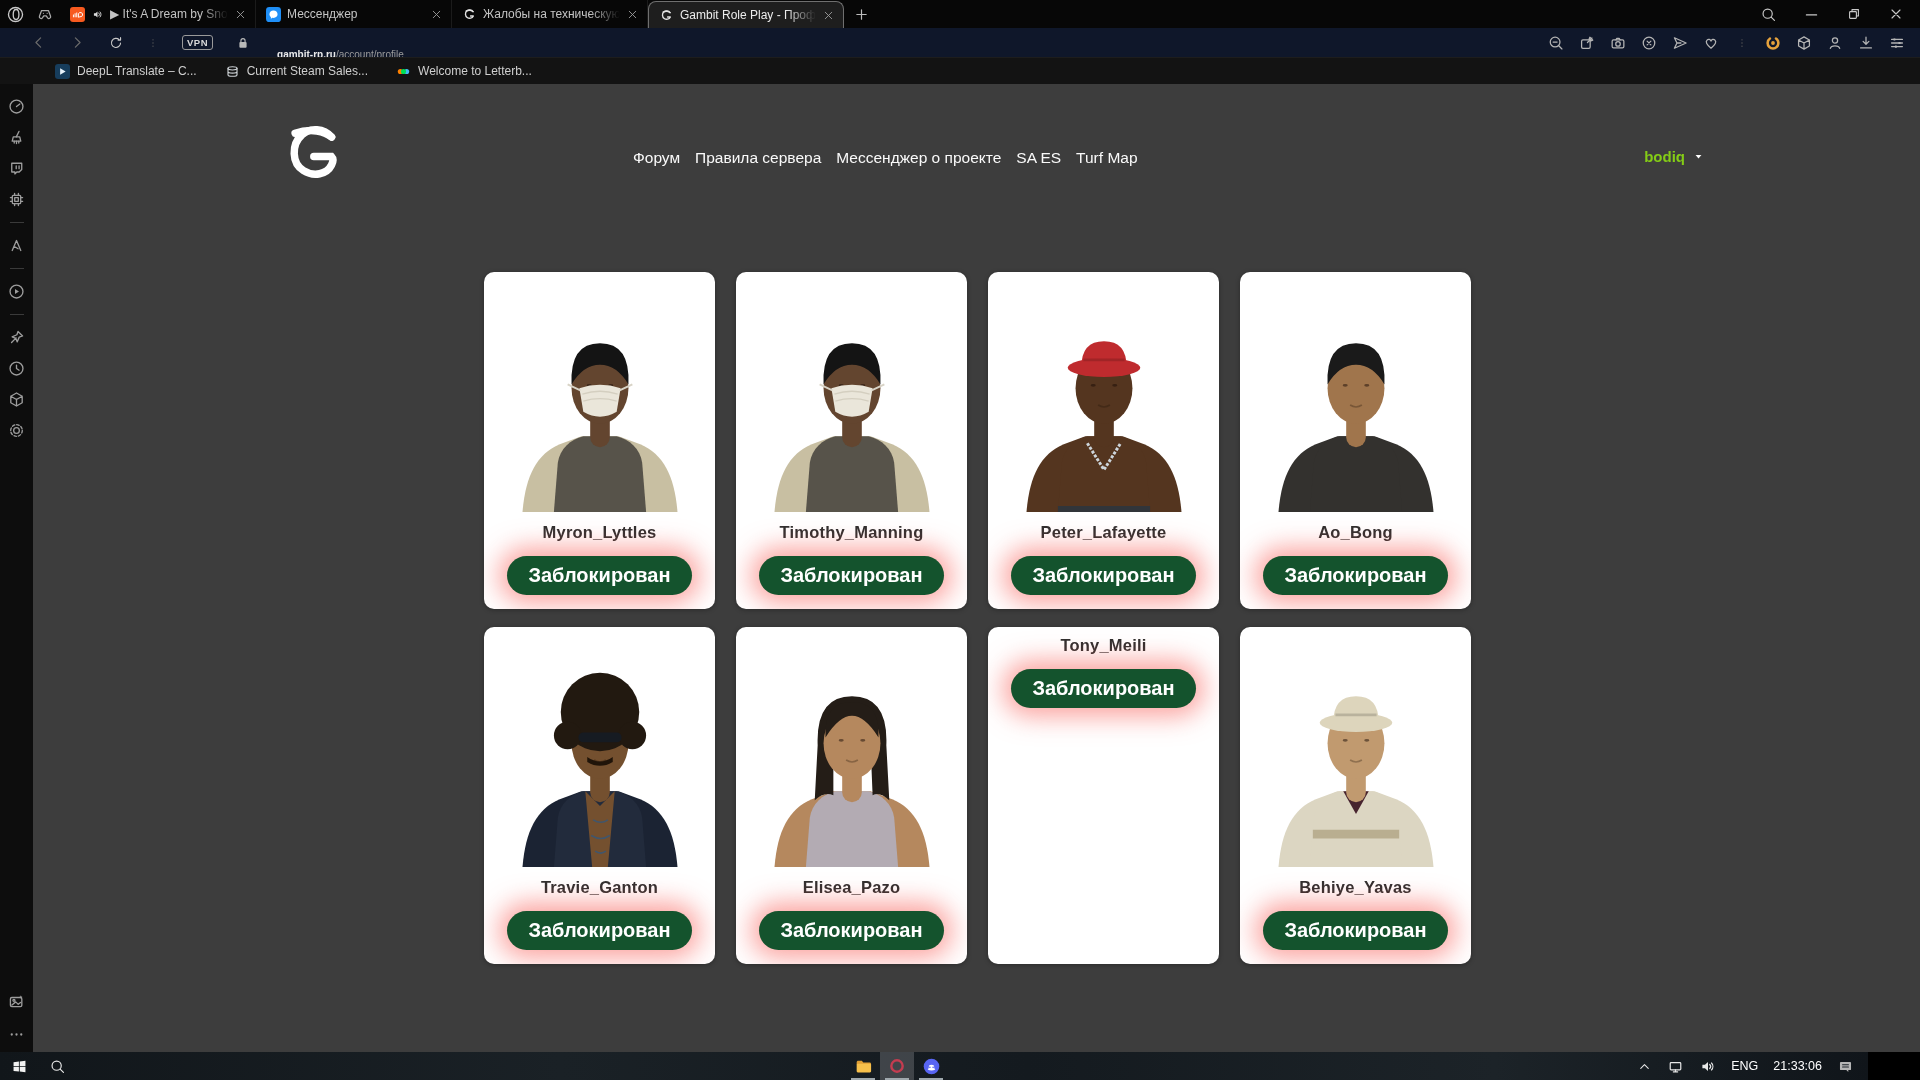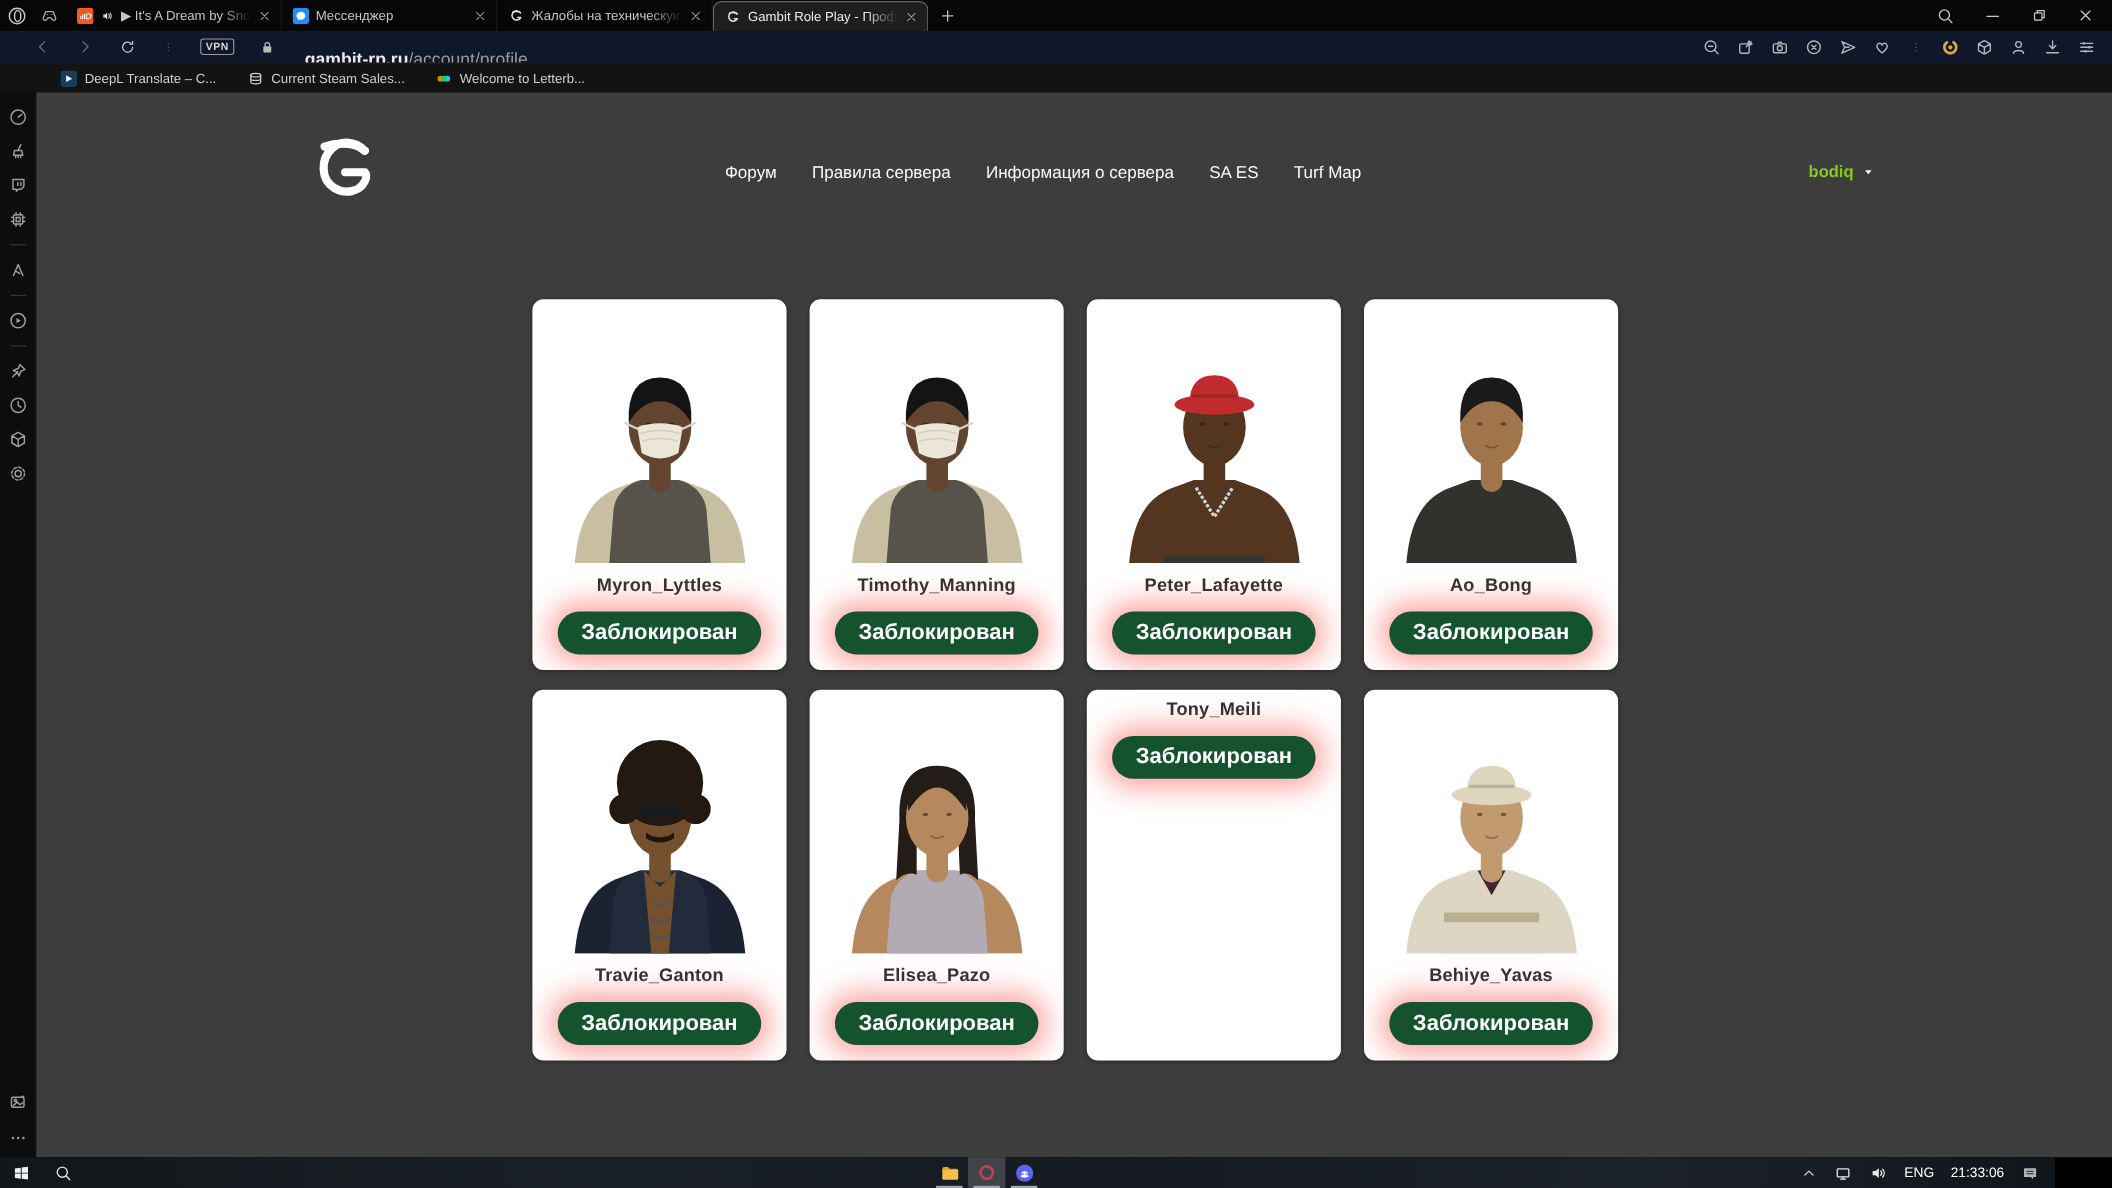--- a/index.html
+++ b/index.html
@@ -22,39 +22,39 @@
   .tab.active { background:#1e1e1e; border:1px solid #6f6f6f; border-bottom:none;
     border-radius:8px 8px 0 0; margin-top:1px; color:#ececec; }
   .tab-close { flex:0 0 auto; display:flex; }
   .newtab { width:34px; display:flex; align-items:center; justify-content:center; }
   .win-controls { margin-left:auto; display:flex; align-items:center; gap:26px; padding-right:16px; }
 
   .toolbar { height:29px; background:#0f172a; display:flex; align-items:center;
     padding-left:30px; gap:22px; flex:0 0 auto; }
   .vpn-badge { border:1px solid #9a9a9a; border-radius:3px; color:#d8d8d8;
     font-size:9.5px; font-weight:bold; padding:1px 4px; letter-spacing:.5px; }
-  .url { font-size:16px; margin-left:4px;margin-top:24px; }
+  .url { font-size:10px; margin-left:4px;margin-top:24px; }
   .url .domain { color:#eaeaea; font-weight:bold; }
   .url .path { color:#9b9b9b; }
   .addr-icons { margin-left:auto; display:flex; align-items:center; gap:13px; padding-right:14px; }
 
   .bookbar { height:27px; background:#131313; border-top:1px solid #1d1d1d;
     display:flex; align-items:center; gap:28px; padding-left:55px; flex:0 0 auto; }
   .bookmark { display:flex; align-items:center; gap:7px; color:#cfcfcf; font-size:12px; }
 
   .mainrow { flex:1; display:flex; min-height:0; }
   .sidebar { width:33px; background:#0d0d0d; display:flex; flex-direction:column;
     align-items:center; padding:13px 0 8px; gap:12px; flex:0 0 auto; }
   .sb-divider { width:14px; border-top:1px solid #3a3a3a; margin:1px 0; }
   .sb-bottom { margin-top:auto; display:flex; flex-direction:column; gap:14px; align-items:center; }
 
   
   .page { flex:1; background:#3d3d3d; position:relative; overflow:hidden; }
   .site-logo { position:absolute; left:250px; top:36px; }
-  .site-nav { position:absolute; left:626px; top:65px; display:flex; gap:32px; }
+  .site-nav { position:absolute; left:600px; top:65px; display:flex; gap:15px; }
   .site-nav a { color:#fafafa; font-size:15.5px; text-decoration:none; }
   .user-menu { position:absolute; right:215px; top:64px; display:flex; align-items:center;
     gap:7px; color:#84cc16; font-weight:bold; font-size:15px; }
 
   .cards { position:absolute; left:451px; top:188px;
     display:grid; grid-template-columns:repeat(4,231px); grid-auto-rows:337px; gap:18px 21px; }
   .card { background:#ffffff; border-radius:10px; box-shadow:0 1px 5px rgba(0,0,0,.3);
     display:flex; flex-direction:column; align-items:center; overflow:hidden; }
   .avatar { margin-top:24px; height:218px; }
   .char-name { margin-top:9px; font-size:16.5px; font-weight:bold; color:#2f2f2f; letter-spacing:.2px; }
@@ -431,21 +431,21 @@
       <div class="page">
         <div class="site-logo">
           <svg width="56" height="62" viewBox="0 0 60 64">
             <path d="M52 17 C44 8 29 6 20 15 C9 25 9 45 22 53 C33 60 47 57 52 47 C54 43 54 40 52 38 L33 38" stroke="#ffffff" stroke-width="8" fill="none" stroke-linecap="round"></path>
             <path d="M52 17 C45 11 30 7 13 13" stroke="#ffffff" stroke-width="8" fill="none" stroke-linecap="round"></path>
           </svg>
         </div>
         <div class="site-nav" id="site-nav">
             <a href="#">Форум</a>
             <a href="#">Правила сервера</a>
-            <a href="#">Информация о сервера</a>
+            <a href="#">Мессенджер о проекте</a>
             <a href="#">SA ES</a>
             <a href="#">Turf Map</a>
           </div>
         <div class="user-menu">
           <span>bodiq</span>
           <span class="ic">
               <svg width="13" height="13" viewBox="0 0 20 20" fill="none" stroke="#ffffff" stroke-width="1.4" stroke-linecap="round" stroke-linejoin="round">
                 <path d="M5.5 7.5 L10 13 L14.5 7.5 Z" fill="#ffffff" stroke="none"></path>
               </svg>
             </span>

